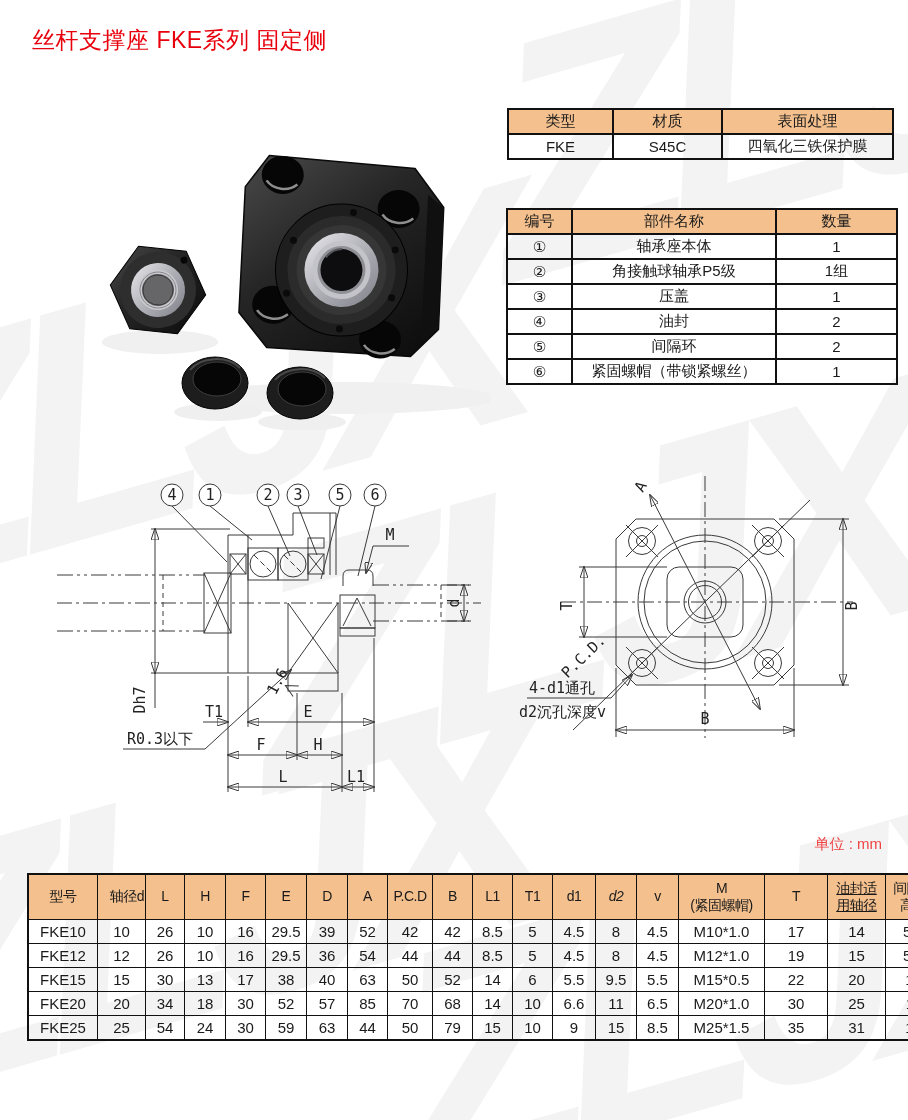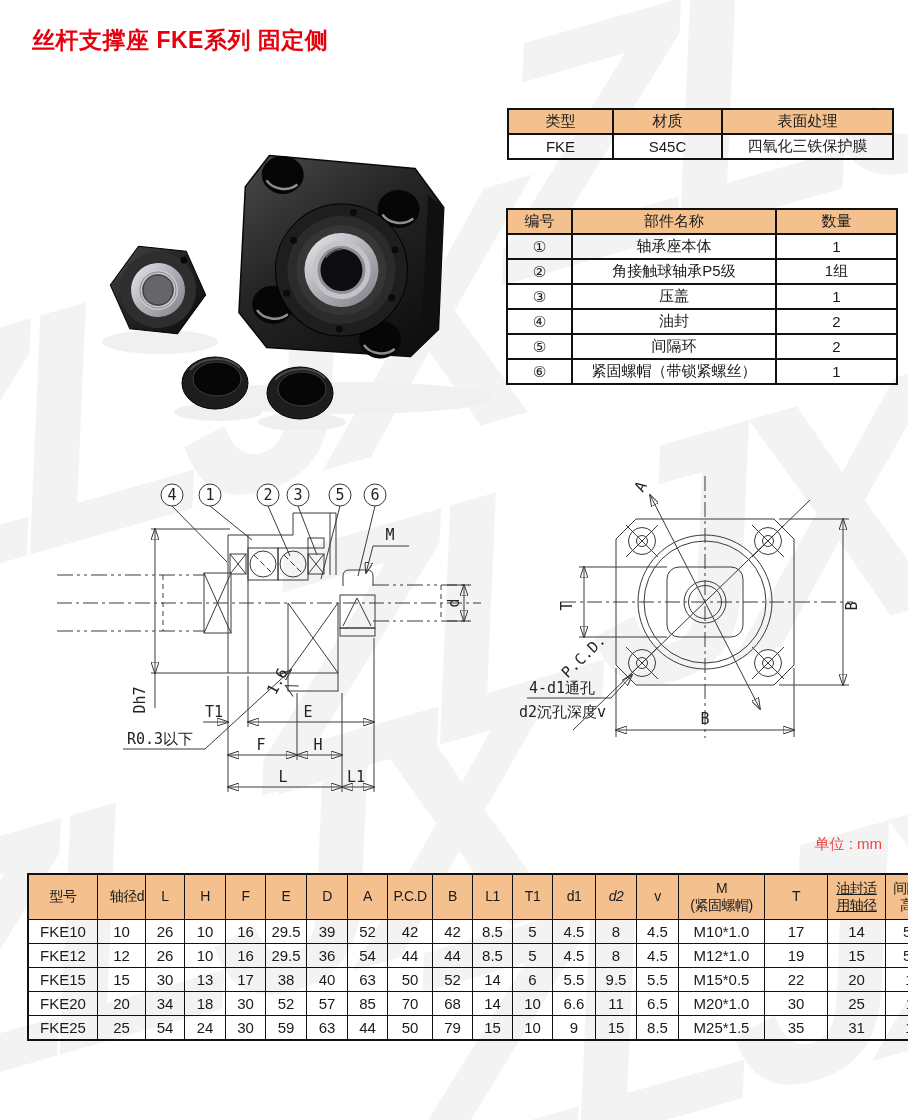--- a/index.html
+++ b/index.html
@@ -4,21 +4,21 @@
 <style>
   html,body{margin:0;padding:0;background:#fff;}
   #page{position:relative;width:908px;height:1120px;background:#ffffff;overflow:hidden;
         font-family:"Liberation Sans","DejaVu Sans",sans-serif;color:#1a1a1a;}
   
   .wm{position:absolute;z-index:0;font-weight:bold;font-style:italic;font-size:330px;line-height:1;
       letter-spacing:-30px;color:#f3f3f3;white-space:nowrap;transform:rotate(-16deg) skewX(-8deg);
       user-select:none;}
   .layer{position:absolute;z-index:1;}
   
-  .page-title{left:32px;top:25px;font-size:23px;font-weight:700;color:#e8000d;letter-spacing:.5px;}
+  .page-title{left:32px;top:25px;font-size:23px;font-weight:400;color:#e8000d;letter-spacing:.5px;}
   
   table{border-collapse:collapse;table-layout:fixed;background:transparent;}
   th,td{text-align:center;vertical-align:middle;padding:0 1px;overflow:hidden;}
   th{background:#f4c08e;font-weight:400;}
   .spec{left:507px;top:108px;}
   .parts{left:506px;top:208px;}
   .spec th,.spec td,.parts th,.parts td{border:2px solid #111;font-size:15px;height:23px;}
   .dim{left:27px;top:873px;border:2px solid #111;}
   .dim th{border:1px solid #111;font-size:14px;height:44px;white-space:pre-line;line-height:1.25;letter-spacing:-0.5px;}
   .dim td{border:1px solid #111;font-size:15px;height:23px;}

